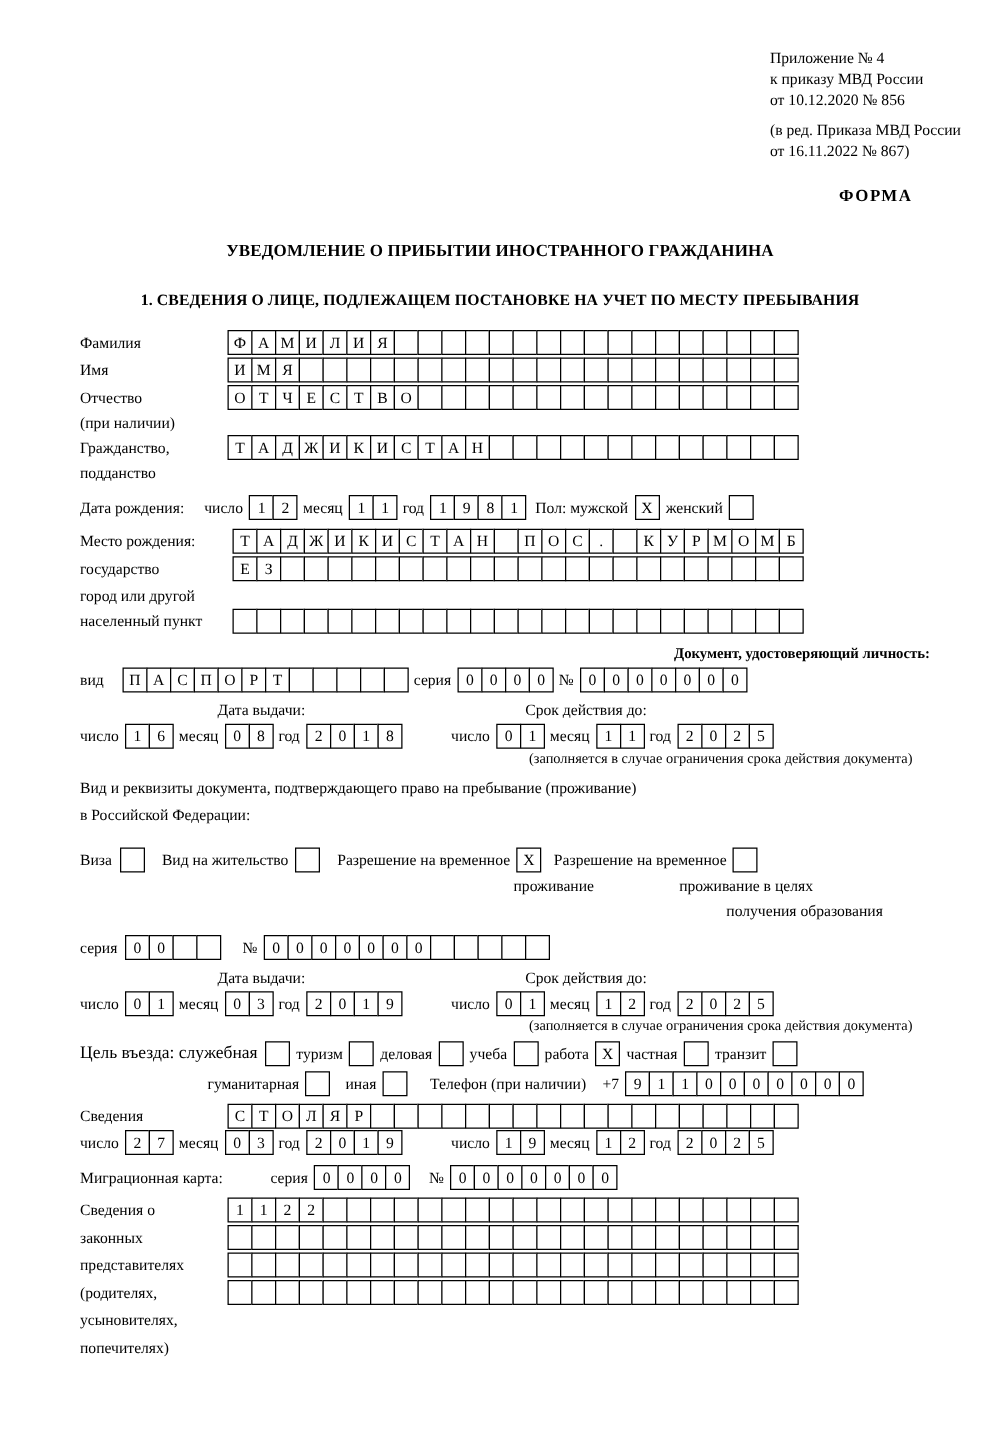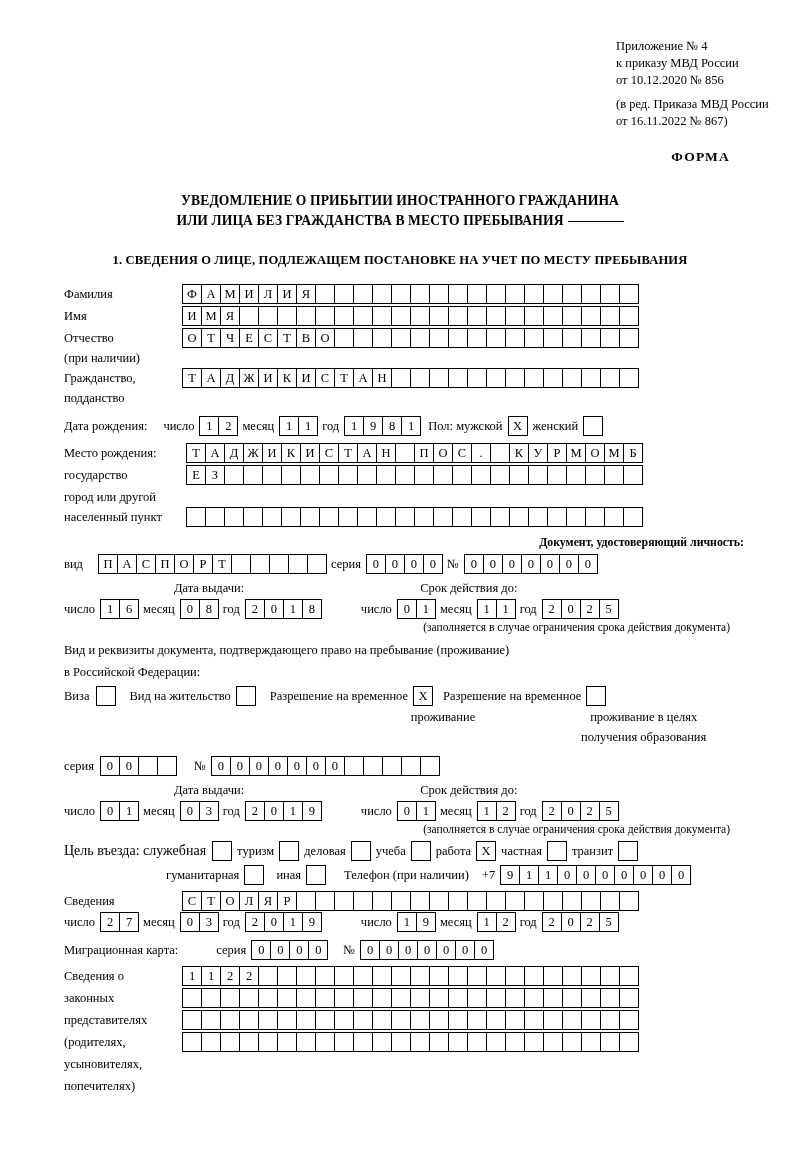--- a/index.html
+++ b/index.html
@@ -158,21 +158,20 @@
     <div>от 10.12.2020 № 856</div>
     <div class="gap"></div>
     <div>(в ред. Приказа МВД России</div>
     <div>от 16.11.2022 № 867)</div>
   </div>
 
   <div class="form-word">ФОРМА</div>
 
   <div class="doc-title">
     <div>УВЕДОМЛЕНИЕ О ПРИБЫТИИ ИНОСТРАННОГО ГРАЖДАНИНА</div>
-    <div><span>ИЛИ ЛИЦА БЕЗ ГРАЖДАНСТВА В МЕСТО ПРЕБЫВАНИЯ</span><span class="underline-tail"></span></div>
   </div>
 
   <div class="section-title">1. СВЕДЕНИЯ О ЛИЦЕ, ПОДЛЕЖАЩЕМ ПОСТАНОВКЕ НА УЧЕТ ПО МЕСТУ ПРЕБЫВАНИЯ</div>
 
   <div class="row" style="margin-top:16px;">
     <div class="label-col" style="margin-left:8px;">Фамилия</div>
     <div class="cells">
       <div class="cell">Ф</div>
         <div class="cell">А</div>
         <div class="cell">М</div>
@@ -495,36 +494,36 @@
 
   <div class="note" style="margin-top:2px; padding-right:14px;">(заполняется в случае ограничения срока действия документа)</div>
 
   <div class="row" style="margin-top:7px;">
     <div class="lbl" style="margin-left:8px;">Вид и реквизиты документа, подтверждающего право на пребывание (проживание)</div>
   </div>
   <div class="row tight">
     <div class="lbl" style="margin-left:8px;">в Российской Федерации:</div>
   </div>
 
-  <div class="row flexmid" style="margin-top:4px;">
+  <div class="row flexmid" style="margin-top:16px;">
     <div class="lbl" style="margin-left:8px;">Виза</div>
     <div class="spacer-6"></div>
     <div class="checkbox"></div>
     <div class="inline-lbl" style="padding-left:14px;">Вид на жительство</div>
     <div class="checkbox"></div>
     <div class="inline-lbl" style="padding-left:14px;">Разрешение на временное</div>
     <div class="checkbox">X</div>
     <div class="inline-lbl" style="padding-left:10px;">Разрешение на временное</div>
     <div class="checkbox"></div>
   </div>
 
   <div class="row" style="margin-top:1px;">
     <div style="width:300px;"></div>
     <div class="lbl" style="width:210px; text-align:center;">проживание</div>
-    <div class="lbl" style="text-align:center; width:210px;">проживание в целях</div>
+    <div class="lbl" style="width:210px;">проживание в целях</div>
   </div>
   <div class="row" style="margin-top:0;">
     <div style="width:510px;"></div>
     <div class="lbl" style="text-align:center; width:210px;">получения образования</div>
   </div>
 
   <div class="row flexmid" style="margin-top:9px;">
     <div class="lbl" style="margin-left:8px;">серия</div>
     <div class="spacer-6"></div>
     <div class="cells">

